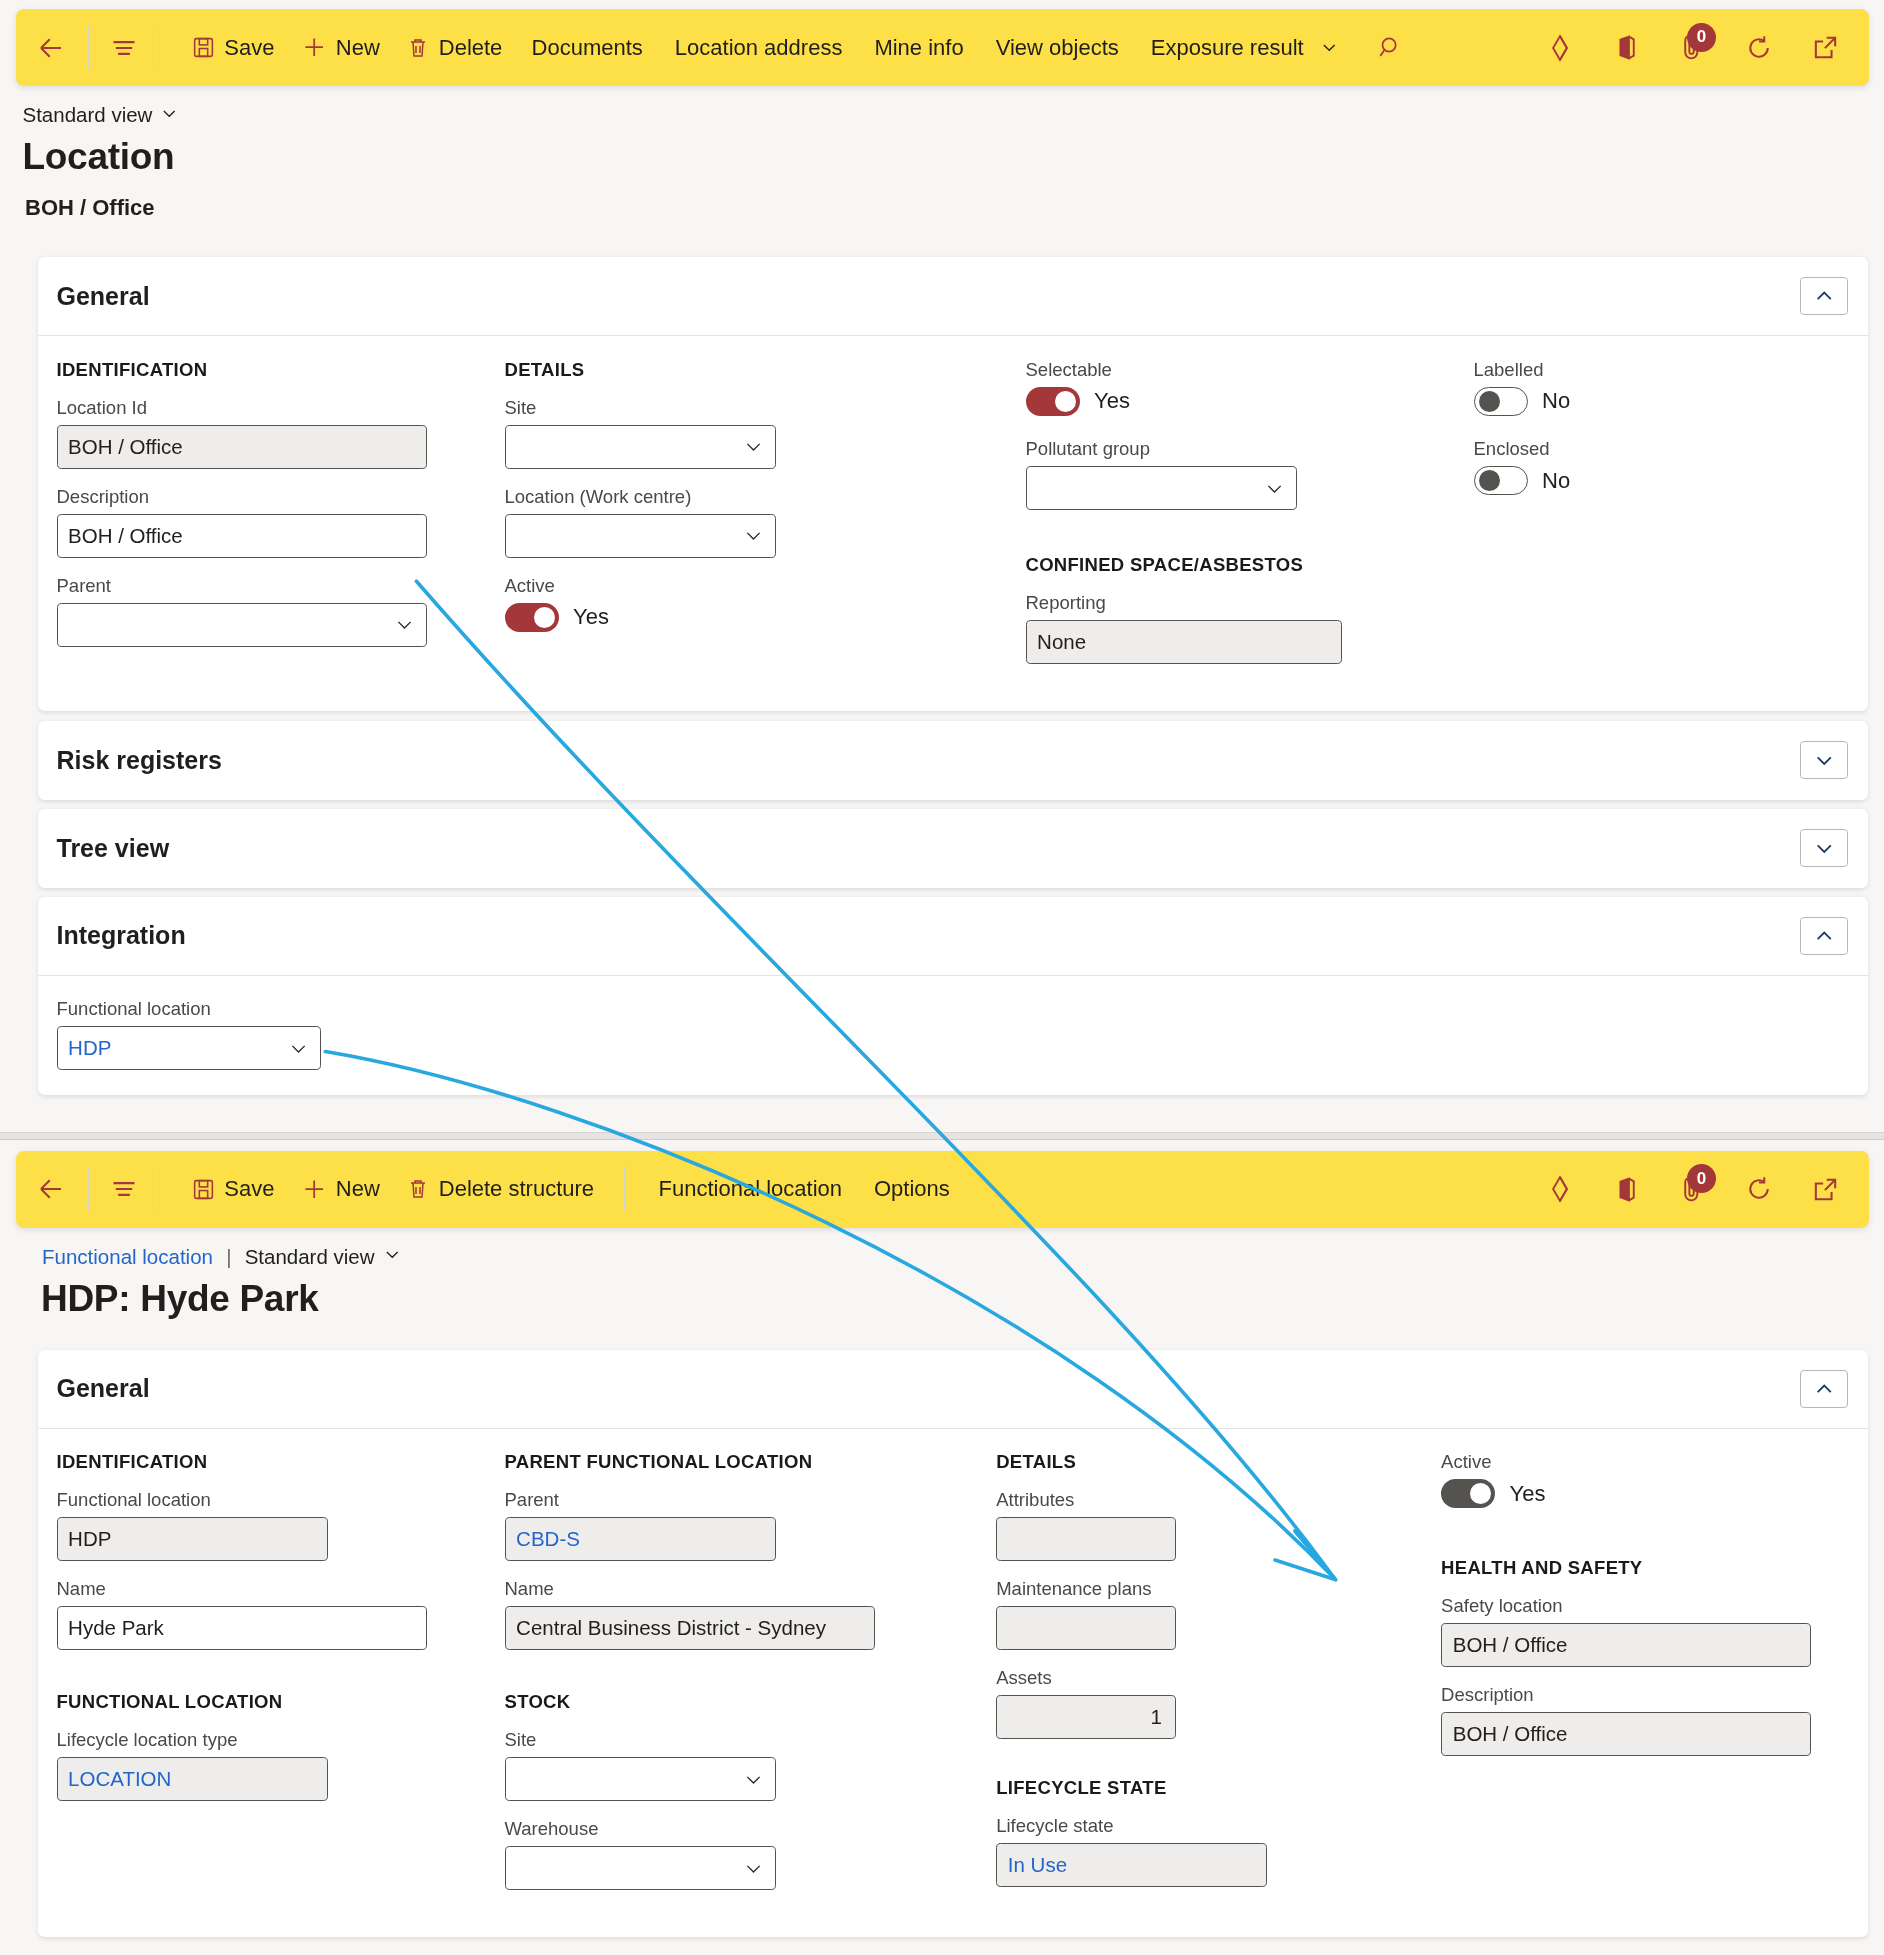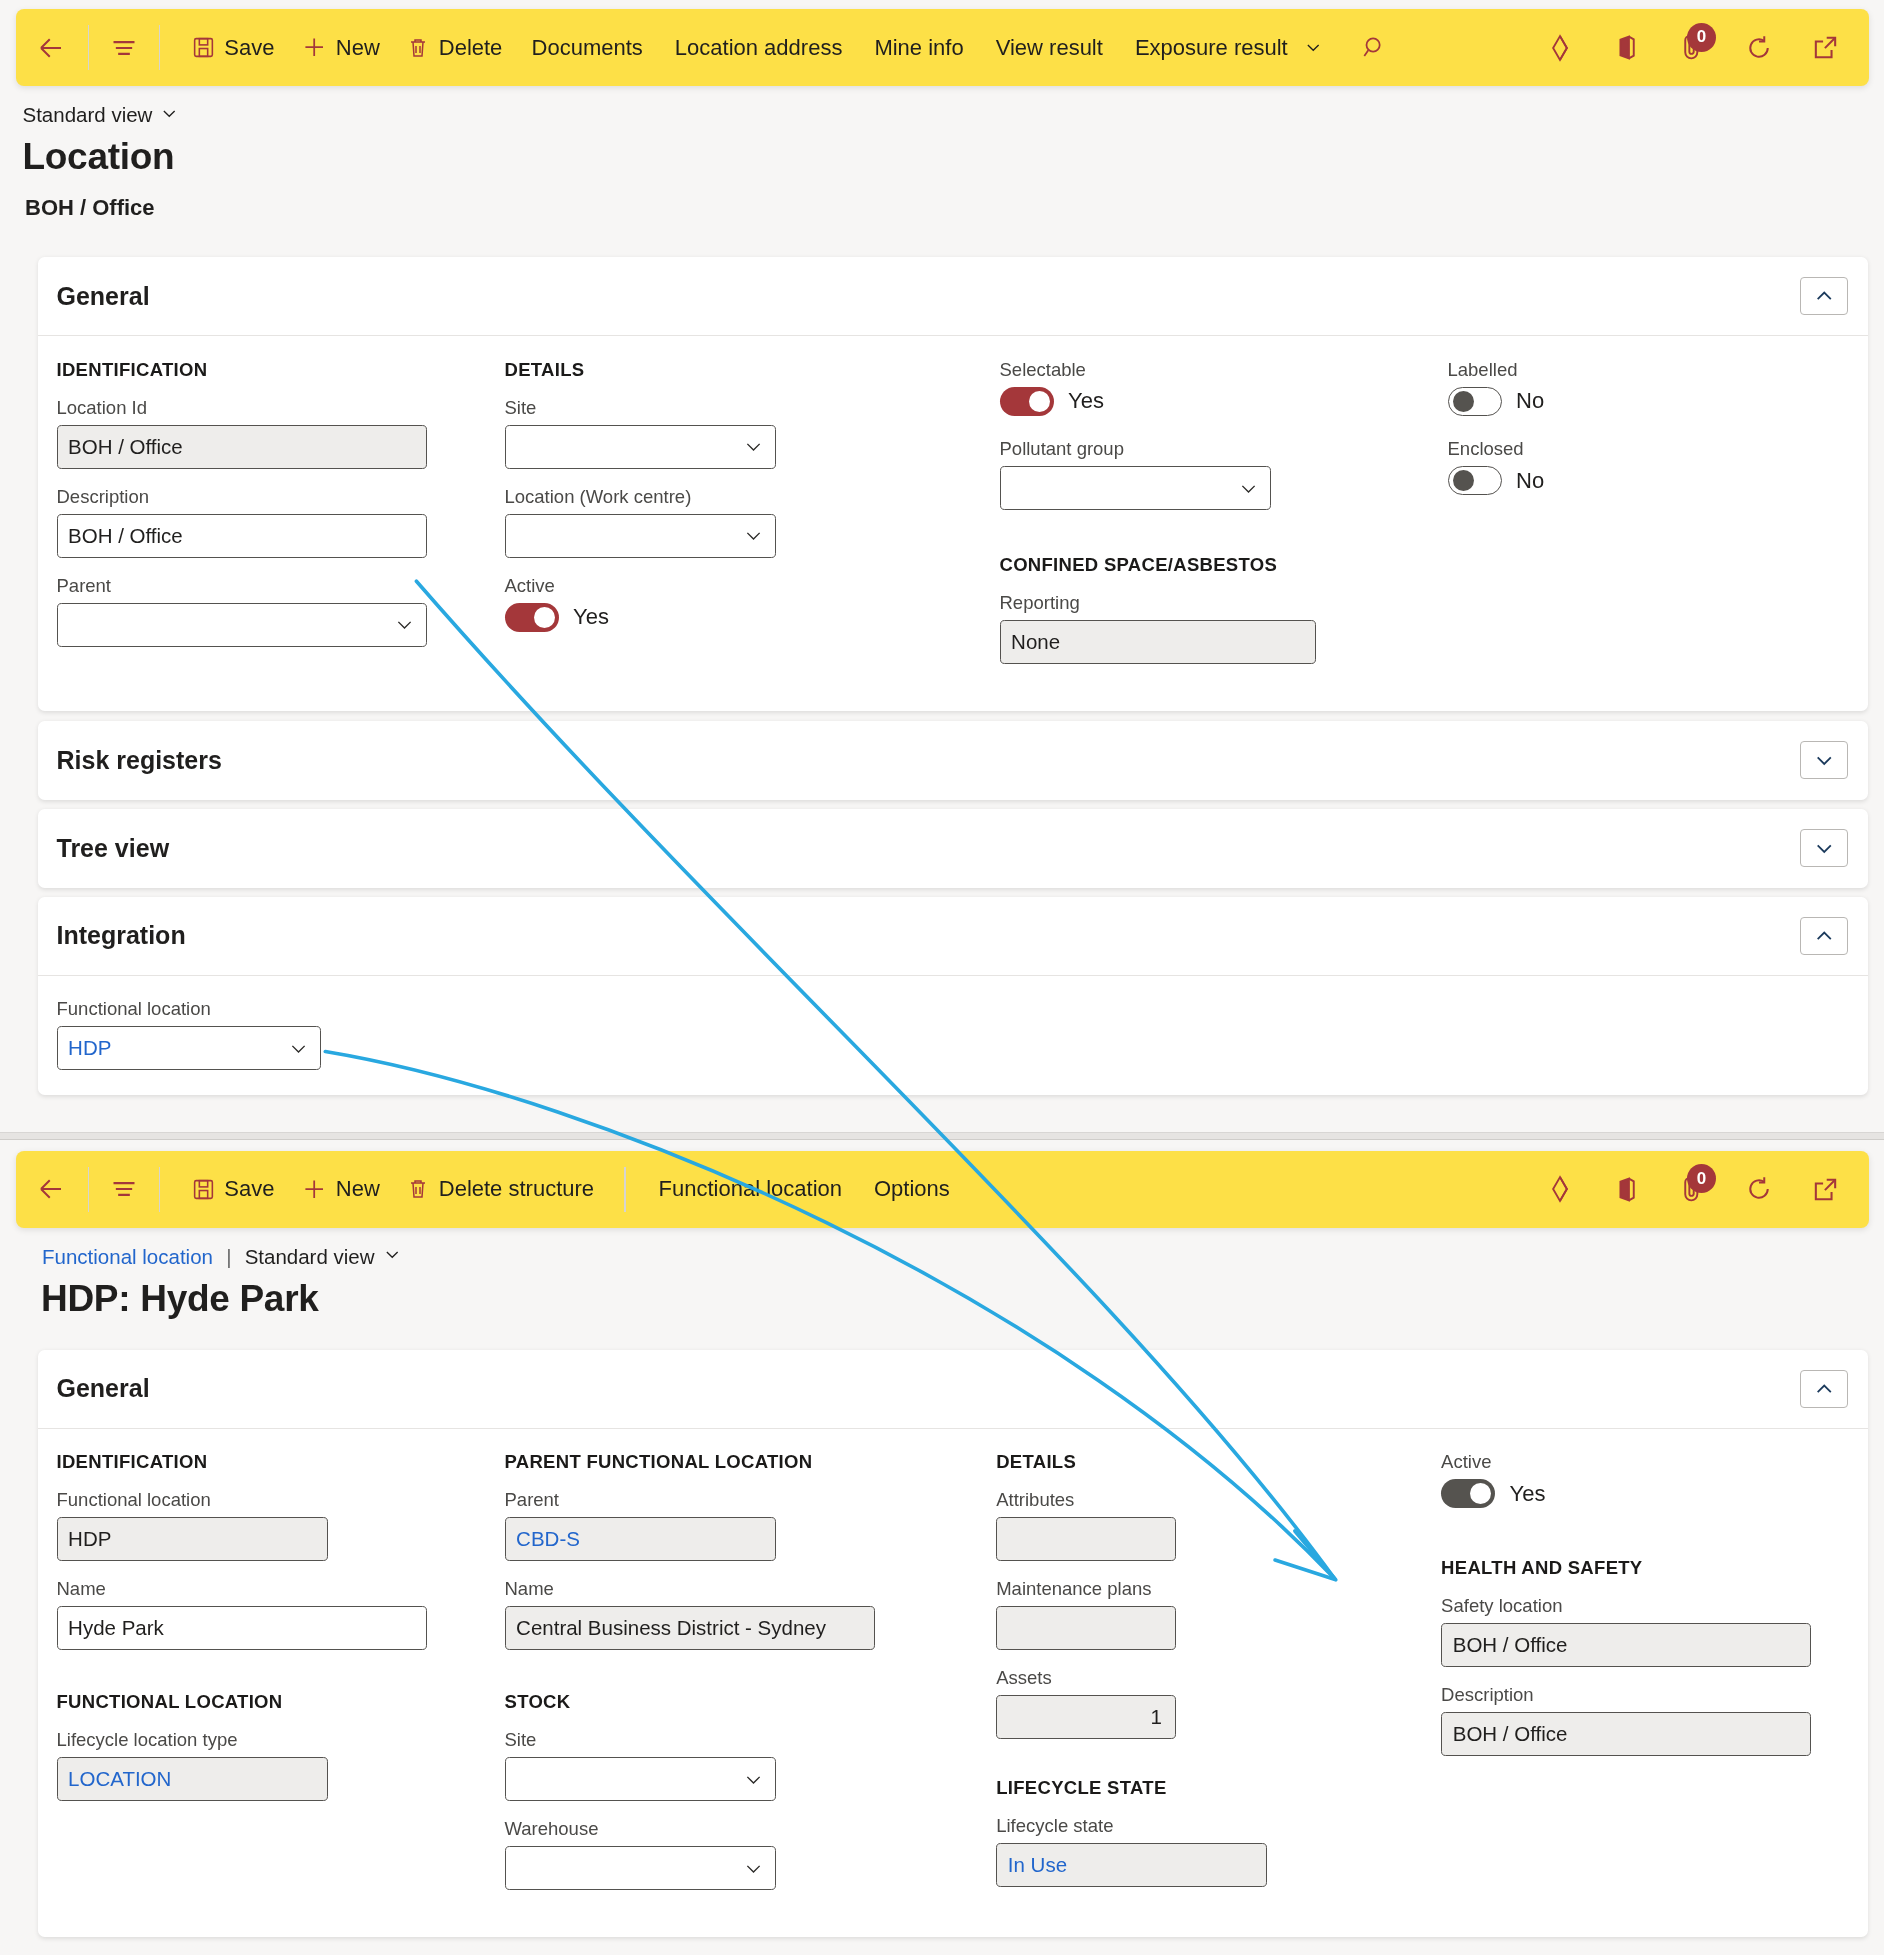--- a/index.html
+++ b/index.html
@@ -178,21 +178,21 @@
       <div class="cmd-btn text-only">
         <span>Documents</span>
       </div>
       <div class="cmd-btn text-only">
         <span>Location address</span>
       </div>
       <div class="cmd-btn text-only">
         <span>Mine info</span>
       </div>
       <div class="cmd-btn text-only">
-        <span>View result</span>
+        <span>View objects</span>
       </div>
       <div class="cmd-btn text-only">
         <span>Exposure result</span>
         <span class="chev-inline">
           <svg width="18.5" height="18.5" viewBox="0 0 24 24" fill="none" stroke="#201f1e" stroke-width="1.7">
               <path d="M5 9l7 7 7-7"></path>
             </svg>
         </span>
       </div>
 
@@ -317,21 +317,21 @@
           <div class="flabel">Active</div>
           <div class="tog-wrap">
             <span class="tog on">
                 <span class="knob"></span>
               </span>
             <span class="tog-val">Yes</span>
           </div>
         </div>
       </div>
 
-      <div class="col" style="width:410px; margin-left:59px;">
+      <div class="col" style="width:410px; margin-left:85px;">
         <div class="field" style="margin-bottom:22.5px;">
           <div class="flabel">Selectable</div>
           <div class="tog-wrap" style="margin-top:5.3px;">
             <span class="tog on">
                 <span class="knob"></span>
               </span>
             <span class="tog-val">Yes</span>
           </div>
         </div>
         <div class="field" style="margin-bottom:44px;">

